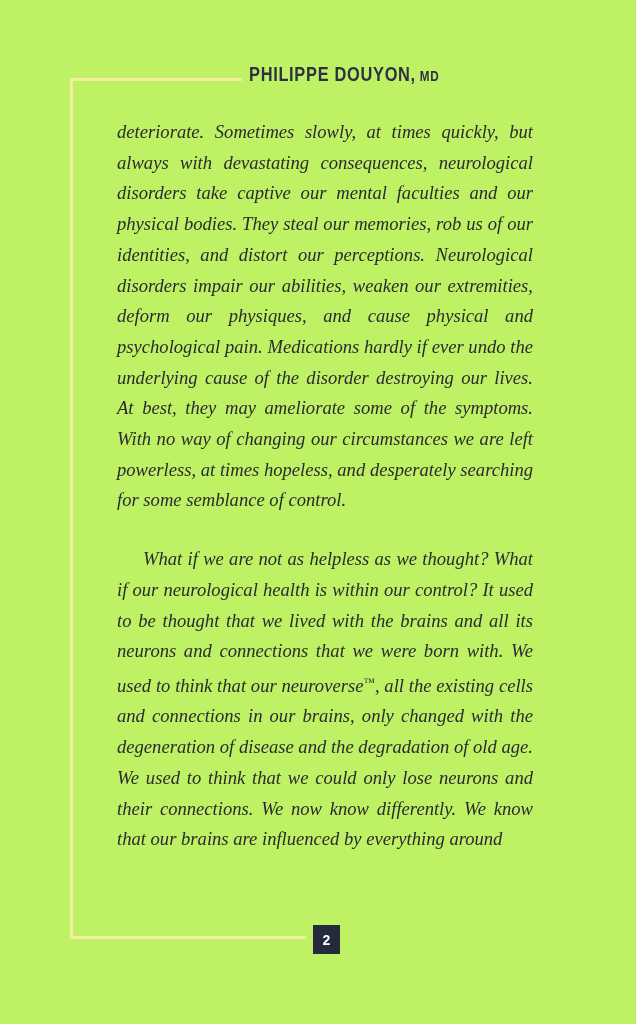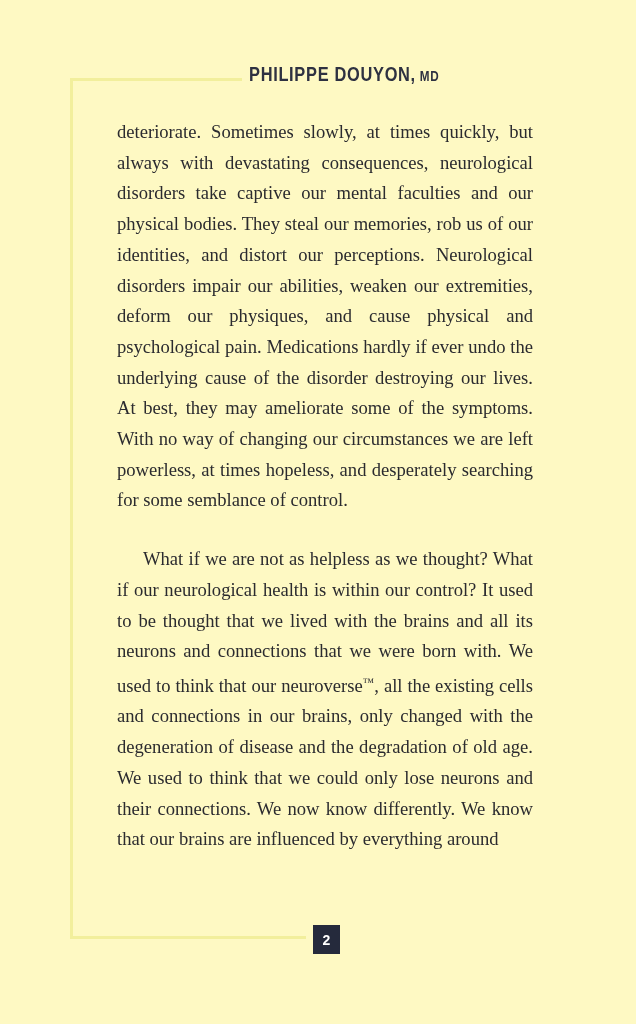--- a/index.html
+++ b/index.html
@@ -12,21 +12,21 @@
     background: #ffffff;
     font-family: "Liberation Serif", serif;
     -webkit-font-smoothing: antialiased;
     overflow: hidden;
   }
 
   .page {
     position: relative;
     width: 636px;
     height: 1024px;
-    background: #fef9c3;
+    background: #bef264;
   }
 
   
   .rule {
     position: absolute;
     background: #f2ef9c;
   }
   .rule-vertical {
     left: 70px;
     top: 78px;
@@ -79,20 +79,21 @@
     width: 416px;
   }
   .paragraph {
     margin: 0;
     text-align: justify;
     text-justify: inter-word;
     font-size: 18.6px;
     line-height: 30.7px;
     color: #2b2b2f;
     hyphens: none;
+    font-style: italic;
   }
   .paragraph.indented {
     text-indent: 26px;
     margin-top: 28px;
   }
   .paragraph .tm {
     font-size: 0.62em;
     vertical-align: 0.5em;
     letter-spacing: 0.2px;
   }

